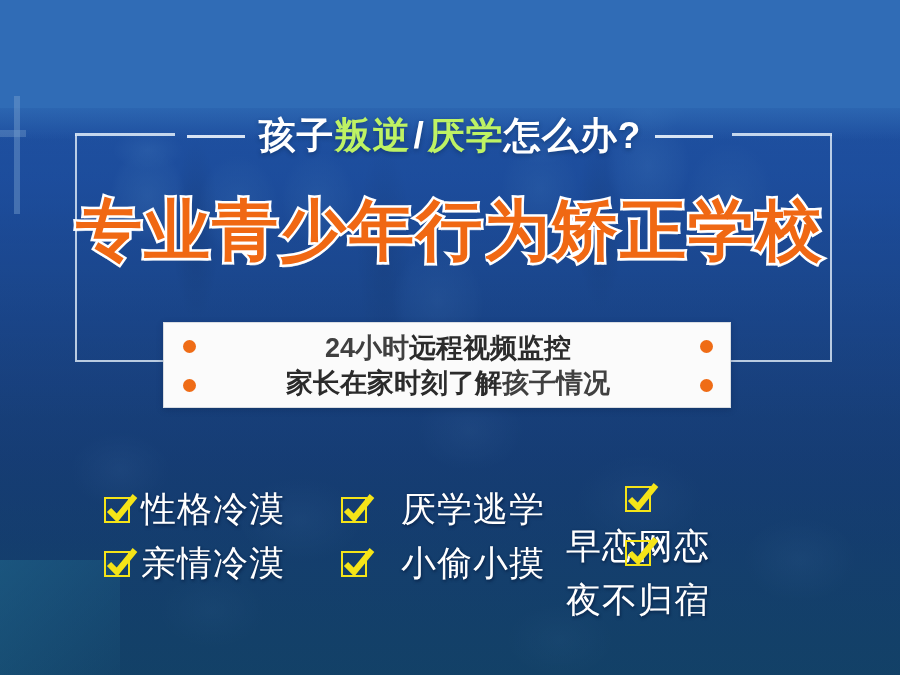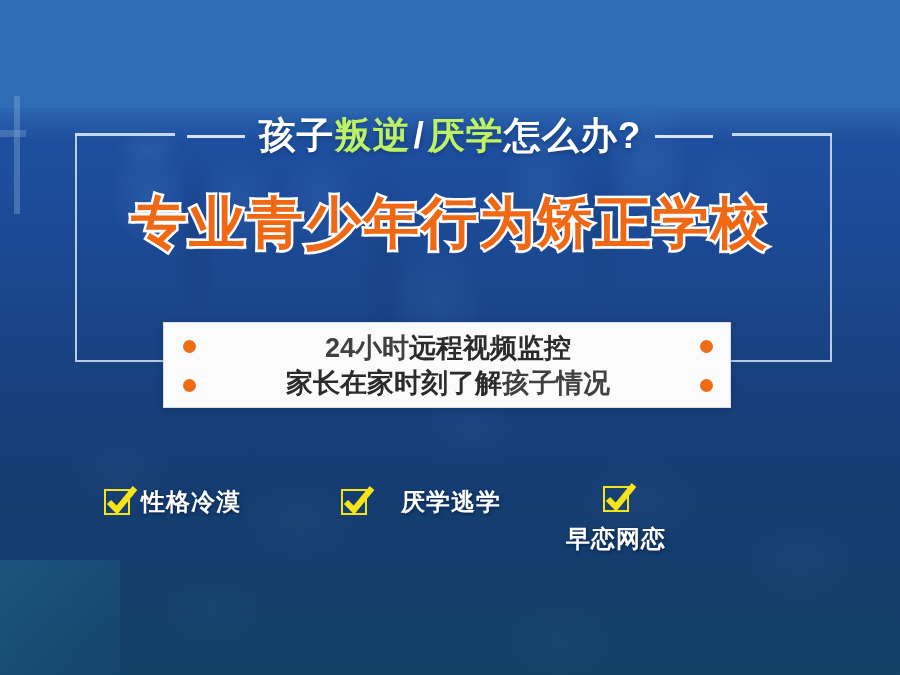--- a/index.html
+++ b/index.html
@@ -111,21 +111,21 @@
     color:#ffffff; white-space:nowrap;
     text-shadow:0 2px 4px rgba(12,40,80,.45);
   }
   .line1-text .hl{ color:#bef264; }
   .line1-text .slash{ color:#ffffff; padding:0 3px; }
 
   
   .headline{
     position:absolute; left:0; top:186px; width:900px;
     text-align:center;
-    font-size:56px; font-weight:bold; letter-spacing:2px;
+    font-size:66px; font-weight:bold; letter-spacing:2px;
     color:#f06813;
     -webkit-text-stroke:5px #ffffff;
     paint-order:stroke fill;
     text-shadow:0 3px 0 rgba(255,255,255,.55);
     white-space:nowrap;
   }
 
   
   .infobox{
     position:absolute; left:163px; top:322px; width:568px; height:86px;
@@ -161,21 +161,21 @@
   .ck-item{ position:absolute; display:flex; align-items:center; gap:11px; }
   .ck-item.c1{ left:0; }
   .ck-item.c2{ left:237px;gap:34px; }
   .ck-item.c3{ left:462px;flex-direction:column; }
   .ck-box{
     position:relative; width:26px; height:26px; flex:none;
     border:2px solid #f5e418;
   }
   .ck-box svg{ position:absolute; left:-2px; top:-8px; }
   .ck-label{
-    font-size:24px; font-weight:bold; color:#ffffff; white-space:nowrap;
+    font-size:35px; font-weight:normal; color:#ffffff; white-space:nowrap;
     text-shadow:1px 2px 3px rgba(10,35,72,.75), 0 0 2px rgba(10,35,72,.55);
     letter-spacing:1px;
   }
 </style>
 </head>
 <body>
 
 <div id="banner">
 
   <div class="bg-photo"></div>
@@ -230,15 +230,41 @@
       </div>
       <div class="ck-item c3">
         <span class="ck-box">
             <svg width="34" height="34" viewBox="0 0 34 34">
               <path d="M5 19 L13 27 L31 5" fill="none" stroke="#f5e418" stroke-width="6" stroke-linecap="butt" stroke-linejoin="miter"></path>
             </svg>
           </span>
         <span class="ck-label">早恋网恋</span>
       </div>
     </div>
+    <div class="ck-row r2">
+      <div class="ck-item c1">
+        <span class="ck-box">
+            <svg width="34" height="34" viewBox="0 0 34 34">
+              <path d="M5 19 L13 27 L31 5" fill="none" stroke="#f5e418" stroke-width="6" stroke-linecap="butt" stroke-linejoin="miter"></path>
+            </svg>
+          </span>
+        <span class="ck-label">亲情冷漠</span>
+      </div>
+      <div class="ck-item c2">
+        <span class="ck-box">
+            <svg width="34" height="34" viewBox="0 0 34 34">
+              <path d="M5 19 L13 27 L31 5" fill="none" stroke="#f5e418" stroke-width="6" stroke-linecap="butt" stroke-linejoin="miter"></path>
+            </svg>
+          </span>
+        <span class="ck-label">小偷小摸</span>
+      </div>
+      <div class="ck-item c3">
+        <span class="ck-box">
+            <svg width="34" height="34" viewBox="0 0 34 34">
+              <path d="M5 19 L13 27 L31 5" fill="none" stroke="#f5e418" stroke-width="6" stroke-linecap="butt" stroke-linejoin="miter"></path>
+            </svg>
+          </span>
+        <span class="ck-label">夜不归宿</span>
+      </div>
+    </div>
   </div>
 
 </div>
 
 </body></html>

